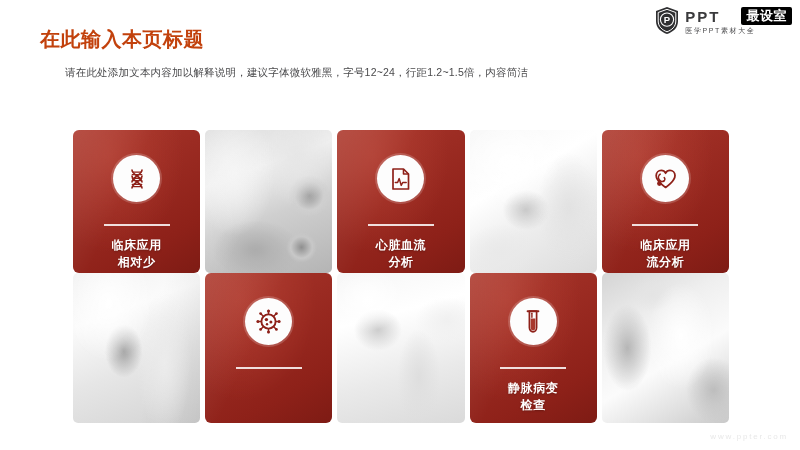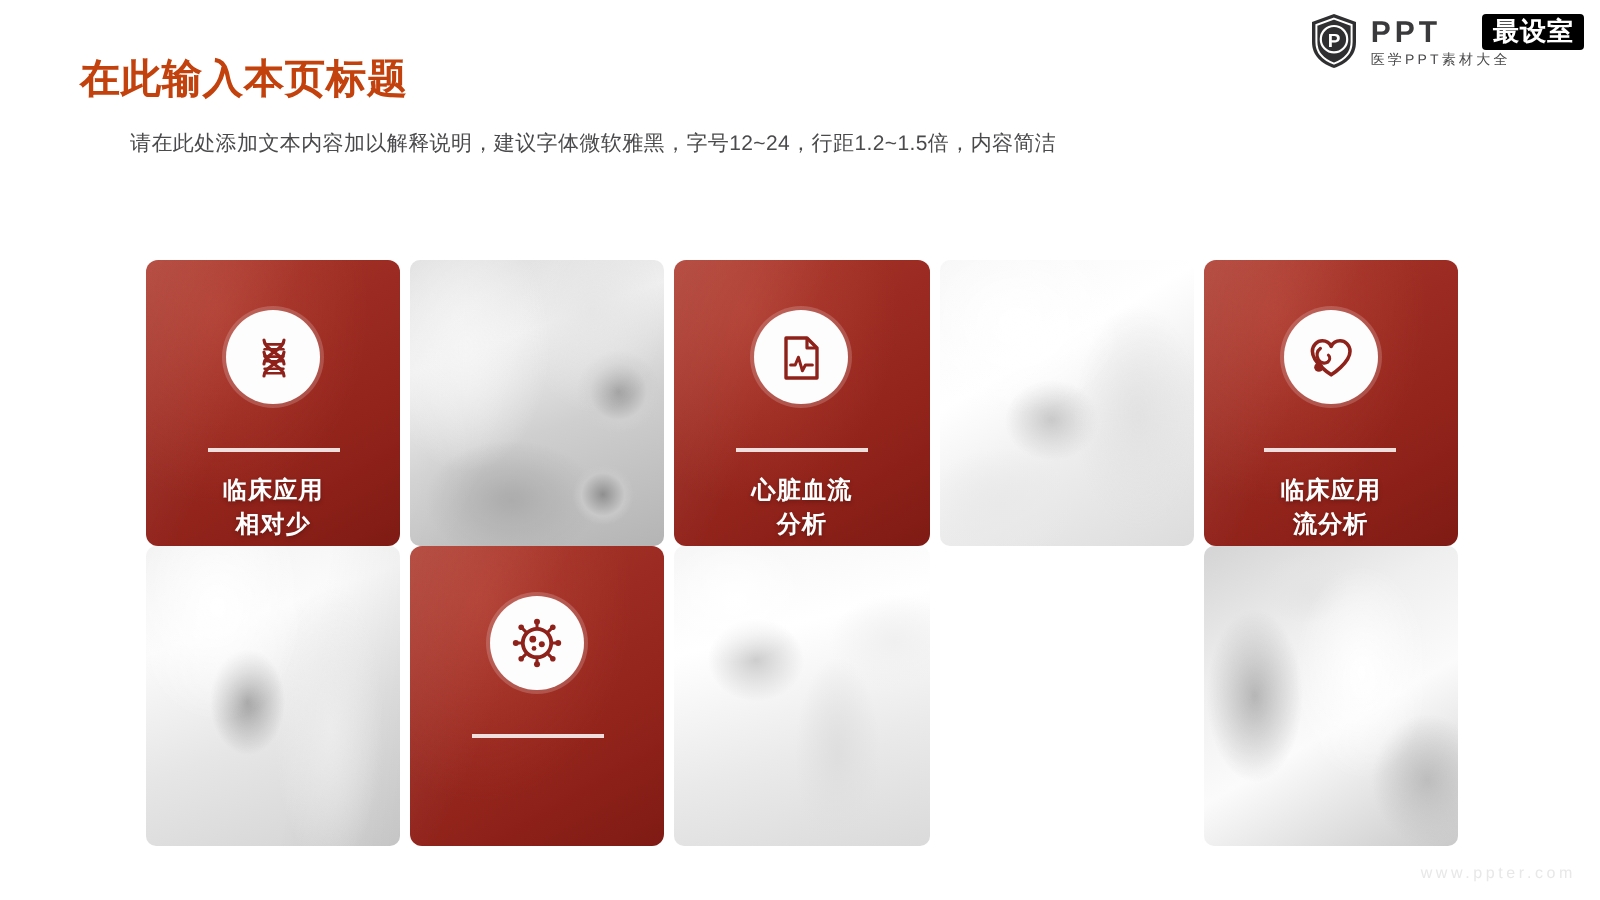--- a/index.html
+++ b/index.html
@@ -268,20 +268,37 @@
     <div class="cell row2" style="grid-column:3;grid-row:2;">
       <div class="photo" style="background:linear-gradient(165deg,#f6f6f6 0%,#ffffff 30%,#eaeaea 66%,#dadada 100%);">
         <div class="ph-layer" style="background:
             radial-gradient(ellipse 46px 40px at 24% 18%, #ffffff 0%, rgba(255,255,255,0) 78%),
             radial-gradient(ellipse 30px 26px at 32% 38%, #cdcdcd 0%, rgba(205,205,205,0) 80%),
             radial-gradient(ellipse 26px 60px at 64% 70%, #dedede 0%, rgba(222,222,222,0) 82%),
             radial-gradient(ellipse 40px 30px at 86% 32%, #f0f0f0 0%, rgba(240,240,240,0) 80%);"></div>
       </div>
     </div>
 
+    <div class="cell row2" style="grid-column:4;grid-row:2;">
+      <div class="card">
+        <div class="card-icon">
+          <svg width="18" height="25" viewBox="0 0 18 25">
+            <path d="M5.4 2.2 H12.6 V18.6 C12.6 21.0 10.9 22.8 9 22.8 C7.1 22.8 5.4 21.0 5.4 18.6 Z" fill="none" stroke="#8e2119" stroke-width="1.7" stroke-linejoin="round"></path>
+            <line x1="3.6" y1="2.2" x2="14.4" y2="2.2" stroke="#8e2119" stroke-width="2" stroke-linecap="round"></line>
+            <path d="M6.6 9.6 H11.4 V18.5 C11.4 20.3 10.3 21.5 9 21.5 C7.7 21.5 6.6 20.3 6.6 18.5 Z" fill="#a8372c"></path>
+            <path d="M7.9 4.3 V8.2" stroke="#8e2119" stroke-width="1.4" stroke-linecap="round"></path>
+          </svg>
+        </div>
+        <div class="divider"></div>
+        <div class="card-label">
+          <span>静脉病变</span>
+          <span>检查</span>
+        </div>
+      </div>
+    </div>
 
     <div class="cell row2" style="grid-column:5;grid-row:2;">
       <div class="photo" style="background:linear-gradient(150deg,#d4d4d4 0%,#efefef 32%,#fbfbfb 58%,#c9c9c9 100%);">
         <div class="ph-layer" style="background:
             radial-gradient(ellipse 44px 70px at 62% 42%, #ffffff 0%, rgba(255,255,255,0) 76%),
             radial-gradient(ellipse 30px 54px at 20% 50%, #b6b6b6 0%, rgba(182,182,182,0) 80%),
             radial-gradient(ellipse 34px 40px at 88% 78%, #bdbdbd 0%, rgba(189,189,189,0) 82%),
             radial-gradient(ellipse 26px 22px at 40% 14%, #e4e4e4 0%, rgba(228,228,228,0) 80%);"></div>
       </div>
     </div>

